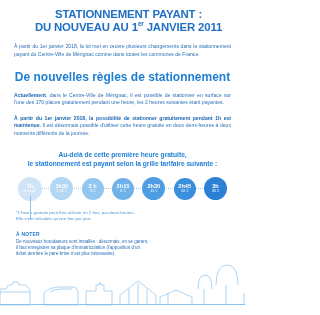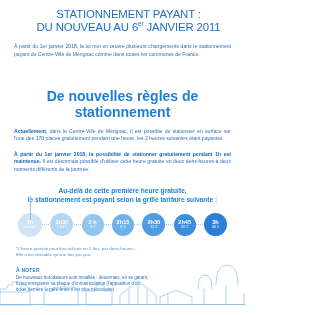--- a/index.html
+++ b/index.html
@@ -9,43 +9,43 @@
     font-family:"Liberation Sans",sans-serif;
     color:#2f6fb5;
     position:relative;
   }
   .page{position:absolute;inset:0;}
 
   
   .title{
     text-align:center;
     color:#1f6fc4;
-    font-weight:normal;
+    font-weight:bold;
     font-size:11.4px;
     line-height:13.2px;
     letter-spacing:-0.15px;
     padding:8px 10px 0 22px;
   }
   .title .l2{display:block;}
   sup{font-size:6.4px;vertical-align:super;line-height:0;}
 
   
   .intro{
     margin:9px 14px 0 14px;
     font-size:5.1px;
     line-height:7.6px;
     color:#2d6fb8;
     text-align:justify;
   }
   .section-head{
     text-align:center;
     color:#1f7fd4;
     font-weight:bold;
-    font-size:14px;
-    margin:29px 10px 0 10px;
+    font-size:12px;
+    margin:11px 10px 0 10px;
   }
   .para{
     margin:8px 14px 0 14px;
     font-size:5.1px;
     line-height:7.6px;
     color:#2d6fb8;
     text-align:justify;
   }
   .para b{font-weight:bold;color:#1b64b4;}
 
@@ -120,21 +120,21 @@
     position:absolute;left:0;right:0;bottom:10px;height:1px;background:#8cc1ea;
   }
 </style>
 </head>
 <body>
 
 <div class="page">
 
   <div class="title">
     <span>STATIONNEMENT PAYANT :</span>
-    <span class="l2"><span>DU NOUVEAU AU 6</span><sup>er</sup><span> JANVIER 2011</span></span>
+    <span class="l2"><span>DU NOUVEAU AU 1</span><sup>er</sup><span> JANVIER 2011</span></span>
   </div>
 
   <p class="intro">À partir du 1er janvier 2018, la loi met en œuvre plusieurs changements dans le stationnement payant du Centre-Ville de Mérignac comme dans toutes les communes de France.</p>
 
   <div class="section-head">De nouvelles règles de stationnement</div>
 
   <p class="para"><b>Actuellement</b><span>, dans le Centre-Ville de Mérignac, il est possible de stationner en surface sur l'une des 170 places gratuitement pendant une heure, les 2 heures suivantes étant payantes.</span></p>
 
   <p class="para"><b>À partir du 1er janvier 2018, la possibilité de stationner gratuitement pendant 1h est maintenue.</b><span> Il est désormais possible d'utiliser cette heure gratuite en deux demi-heures à deux moments différents de la journée.</span></p>
 

